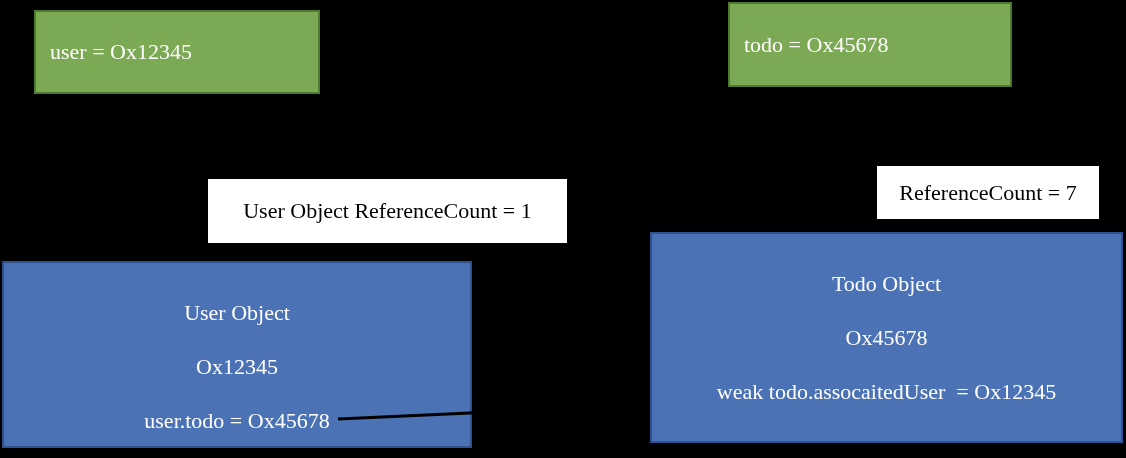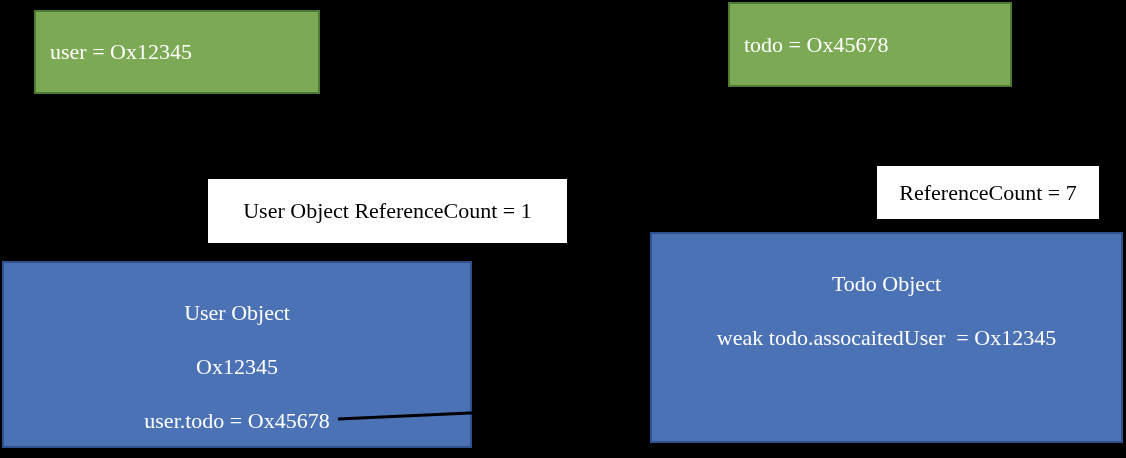--- a/index.html
+++ b/index.html
@@ -93,20 +93,21 @@
   </div>
 
   <div class="box object-box object-box-user">
     <div class="obj-line">User Object</div>
     <div class="obj-line">Ox12345</div>
     <div class="obj-line">user.todo = Ox45678</div>
   </div>
 
   <div class="box object-box object-box-todo">
     <div class="obj-line">Todo Object</div>
+    <div class="obj-line">Ox45678</div>
     <div class="obj-line">weak todo.assocaitedUser  = Ox12345</div>
   </div>
 
   <svg class="connector-svg">
     <line x1="338" y1="419" x2="492" y2="412" stroke="#000000" stroke-width="3"></line>
   </svg>
 
 </div>
 
 </body></html>

